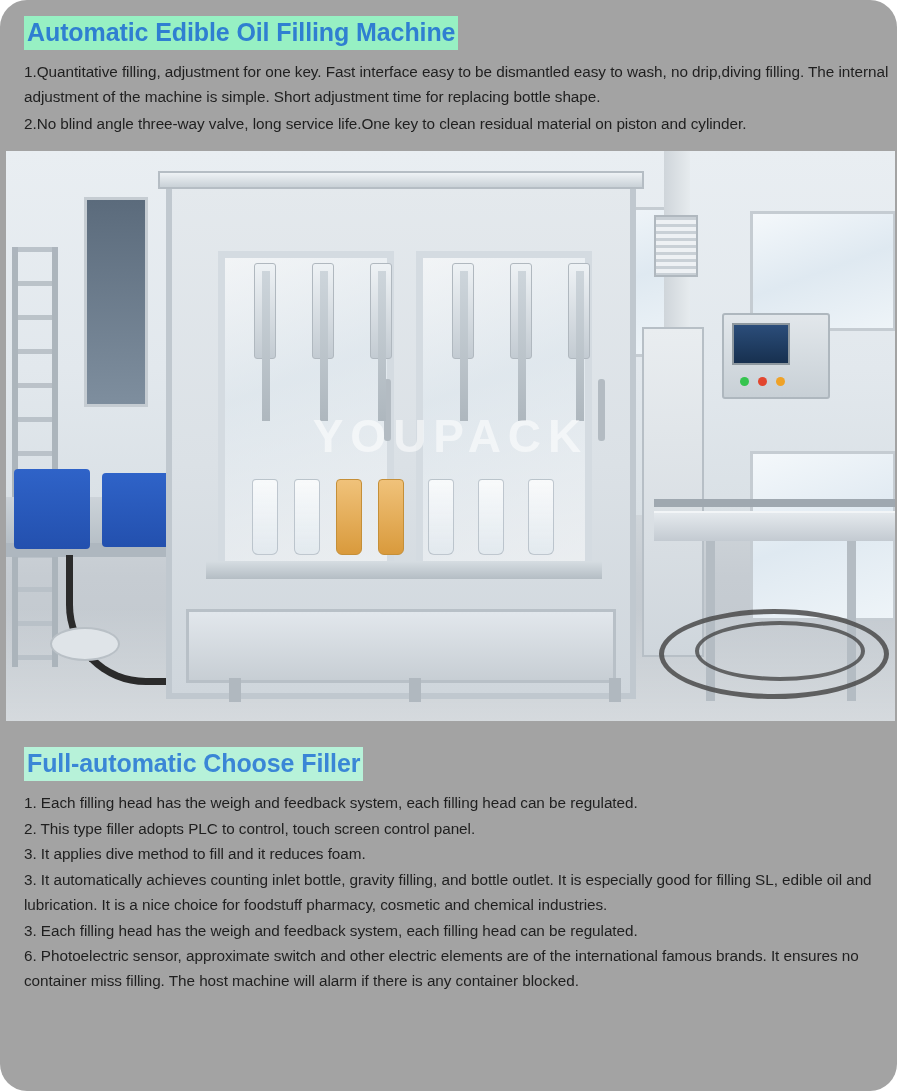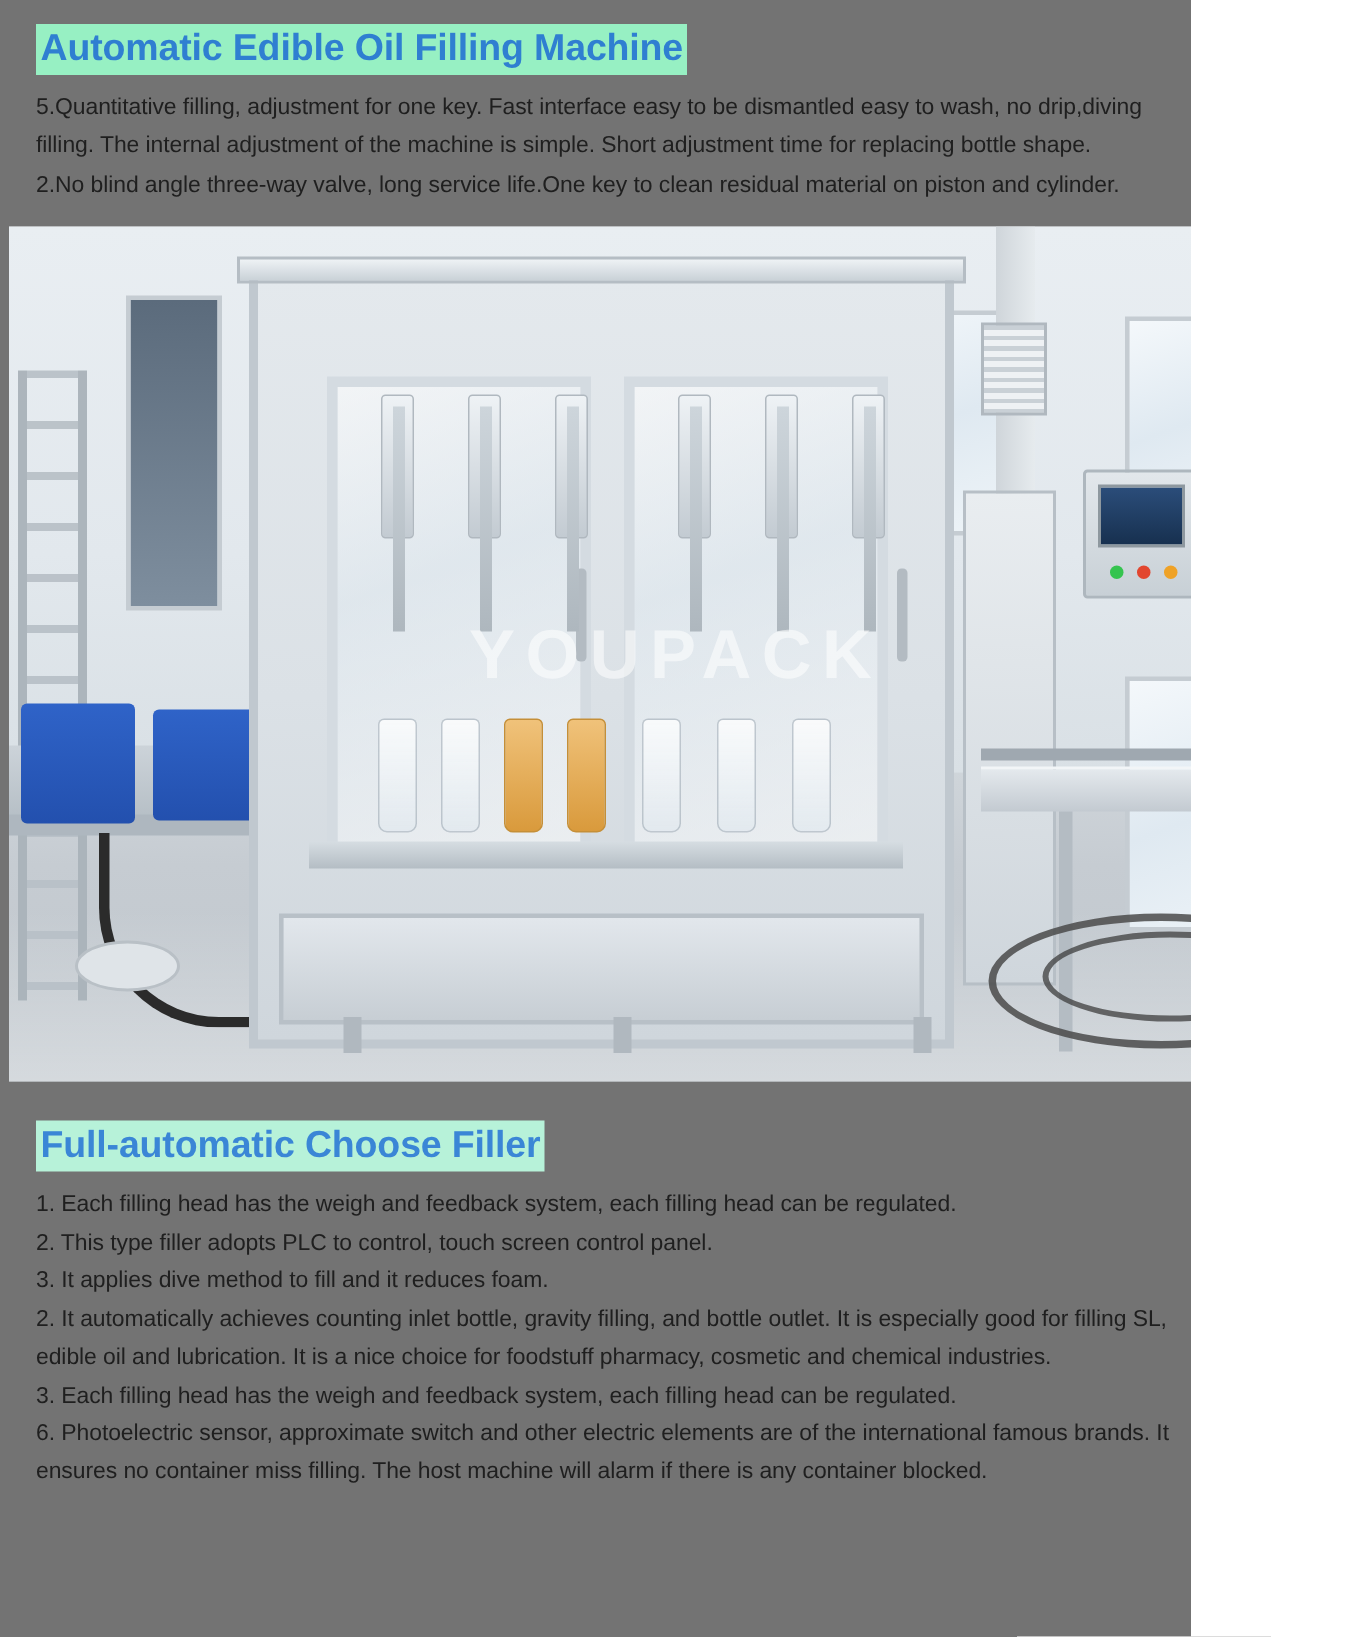--- a/index.html
+++ b/index.html
@@ -9,25 +9,26 @@
     background: #ffffff;
   }
   body {
     width: 897px;
     min-height: 1091px;
     font-family: "Liberation Sans", sans-serif;
     color: #222222;
     position: relative;
   }
   .page {
-    width: 794px;
+    width: 897px;
     min-height: 1091px;
-    background: #737373;
+    background: #a3a3a3;
     position: relative;
     overflow: hidden;
+    border-radius: 27px;
   }
 
   
   .section-one {
     padding: 10px 8px 0 24px;
   }
   .heading {
     display: inline-block;
     font-size: 25px;
     font-weight: bold;
@@ -256,21 +257,21 @@
   }
   .section-two .para { margin-bottom: 1px; }
 </style>
 </head>
 <body>
 
 <div class="page">
 
   <div class="section-one">
     <div class="heading">Automatic Edible Oil Filling Machine</div>
-    <p class="para">5.Quantitative filling, adjustment for one key. Fast interface easy to be dismantled easy to wash, no drip,diving filling. The internal adjustment of the machine is simple. Short adjustment time for replacing bottle shape.</p>
+    <p class="para">1.Quantitative filling, adjustment for one key. Fast interface easy to be dismantled easy to wash, no drip,diving filling. The internal adjustment of the machine is simple. Short adjustment time for replacing bottle shape.</p>
     <p class="para">2.No blind angle three-way valve, long service life.One key to clean residual material on piston and cylinder.</p>
   </div>
 
   <div class="photo-wrap">
     <div class="photo">
 
       <div class="bg-wall"></div>
       <div class="bg-floor"></div>
       <div class="floor-sheen"></div>
 
@@ -343,18 +344,18 @@
 
       <div class="watermark">YOUPACK</div>
     </div>
   </div>
 
   <div class="section-two">
     <div class="heading second">Full-automatic Choose Filler</div>
     <p class="para">1. Each filling head has the weigh and feedback system, each filling head can be regulated.</p>
     <p class="para">2. This type filler adopts PLC to control, touch screen control panel.</p>
     <p class="para">3. It applies dive method to fill and it reduces foam.</p>
-    <p class="para">2. It automatically achieves counting inlet bottle, gravity filling, and bottle outlet. It is especially good for filling SL, edible oil and lubrication. It is a nice choice for foodstuff pharmacy, cosmetic and chemical industries.</p>
+    <p class="para">3. It automatically achieves counting inlet bottle, gravity filling, and bottle outlet. It is especially good for filling SL, edible oil and lubrication. It is a nice choice for foodstuff pharmacy, cosmetic and chemical industries.</p>
     <p class="para">3. Each filling head has the weigh and feedback system, each filling head can be regulated.</p>
     <p class="para">6. Photoelectric sensor, approximate switch and other electric elements are of the international famous brands. It ensures no container miss filling. The host machine will alarm if there is any container blocked.</p>
   </div>
 
 </div>
 
 </body></html>

